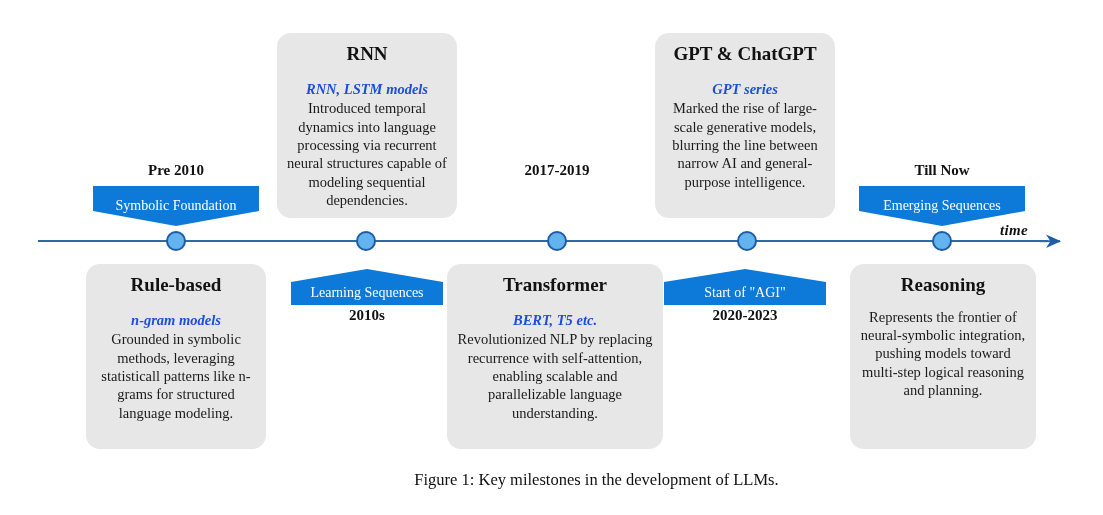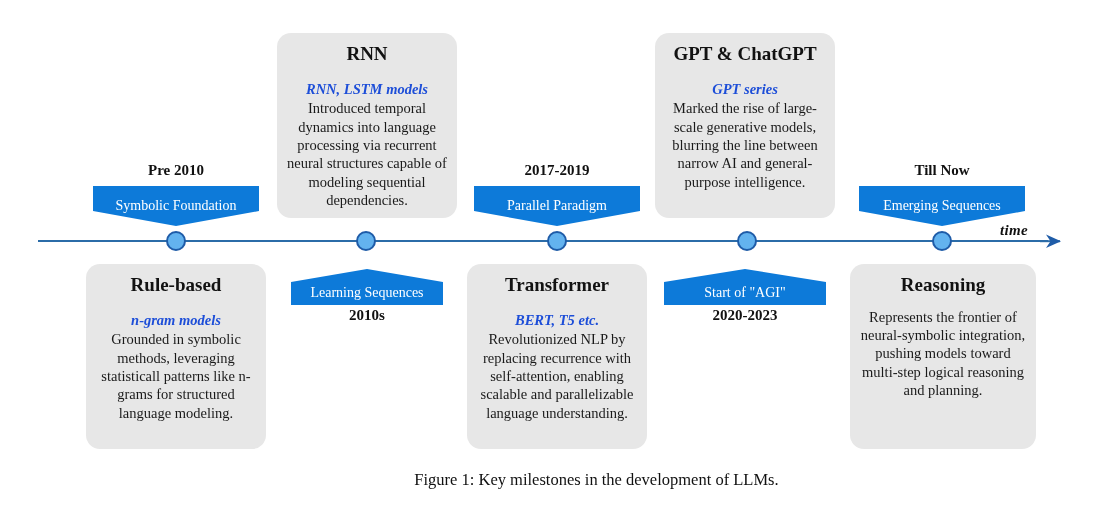--- a/index.html
+++ b/index.html
@@ -115,27 +115,21 @@
   </div>
   <div class="banner up" style="left:291px;top:269px;width:152px;height:36px">
     <svg width="152" height="36" viewBox="0 0 152 36" preserveAspectRatio="none">
       <path d="M0 13 L76 0 L152 13 V36 H0 Z" fill="#0d7ad9"></path>
     </svg>
     <span>Learning Sequences</span>
   </div>
   <div class="era" style="left:277px;top:307px;width:180px">2010s</div>
 
   <div class="era" style="left:467px;top:162px;width:180px">2017-2019</div>
-  <div class="banner down" style="left:474px;top:186px;width:166px;height:40px">
-    <svg width="166" height="40" viewBox="0 0 166 40" preserveAspectRatio="none">
-      <path d="M0 0 H166 V25 L83 40 L0 25 Z" fill="#0d7ad9"></path>
-    </svg>
-    <span>Parallel Paradigm</span>
-  </div>
-  <div class="card" style="left:467px;top:264px;width:180px;height:185px">
+  <div class="card" style="left:447px;top:264px;width:216px;height:185px">
     <div class="card-title">Transformer</div>
     <div class="card-sub">BERT, T5 etc.</div>
     <div class="card-body">Revolutionized NLP by replacing recurrence with self-attention, enabling scalable and parallelizable language understanding.</div>
   </div>
 
   <div class="card" style="left:655px;top:33px;width:180px;height:185px">
     <div class="card-title">GPT &amp; ChatGPT</div>
     <div class="card-sub">GPT series</div>
     <div class="card-body">Marked the rise of large-scale generative models, blurring the line between narrow AI and general-purpose intelligence.</div>
   </div>

